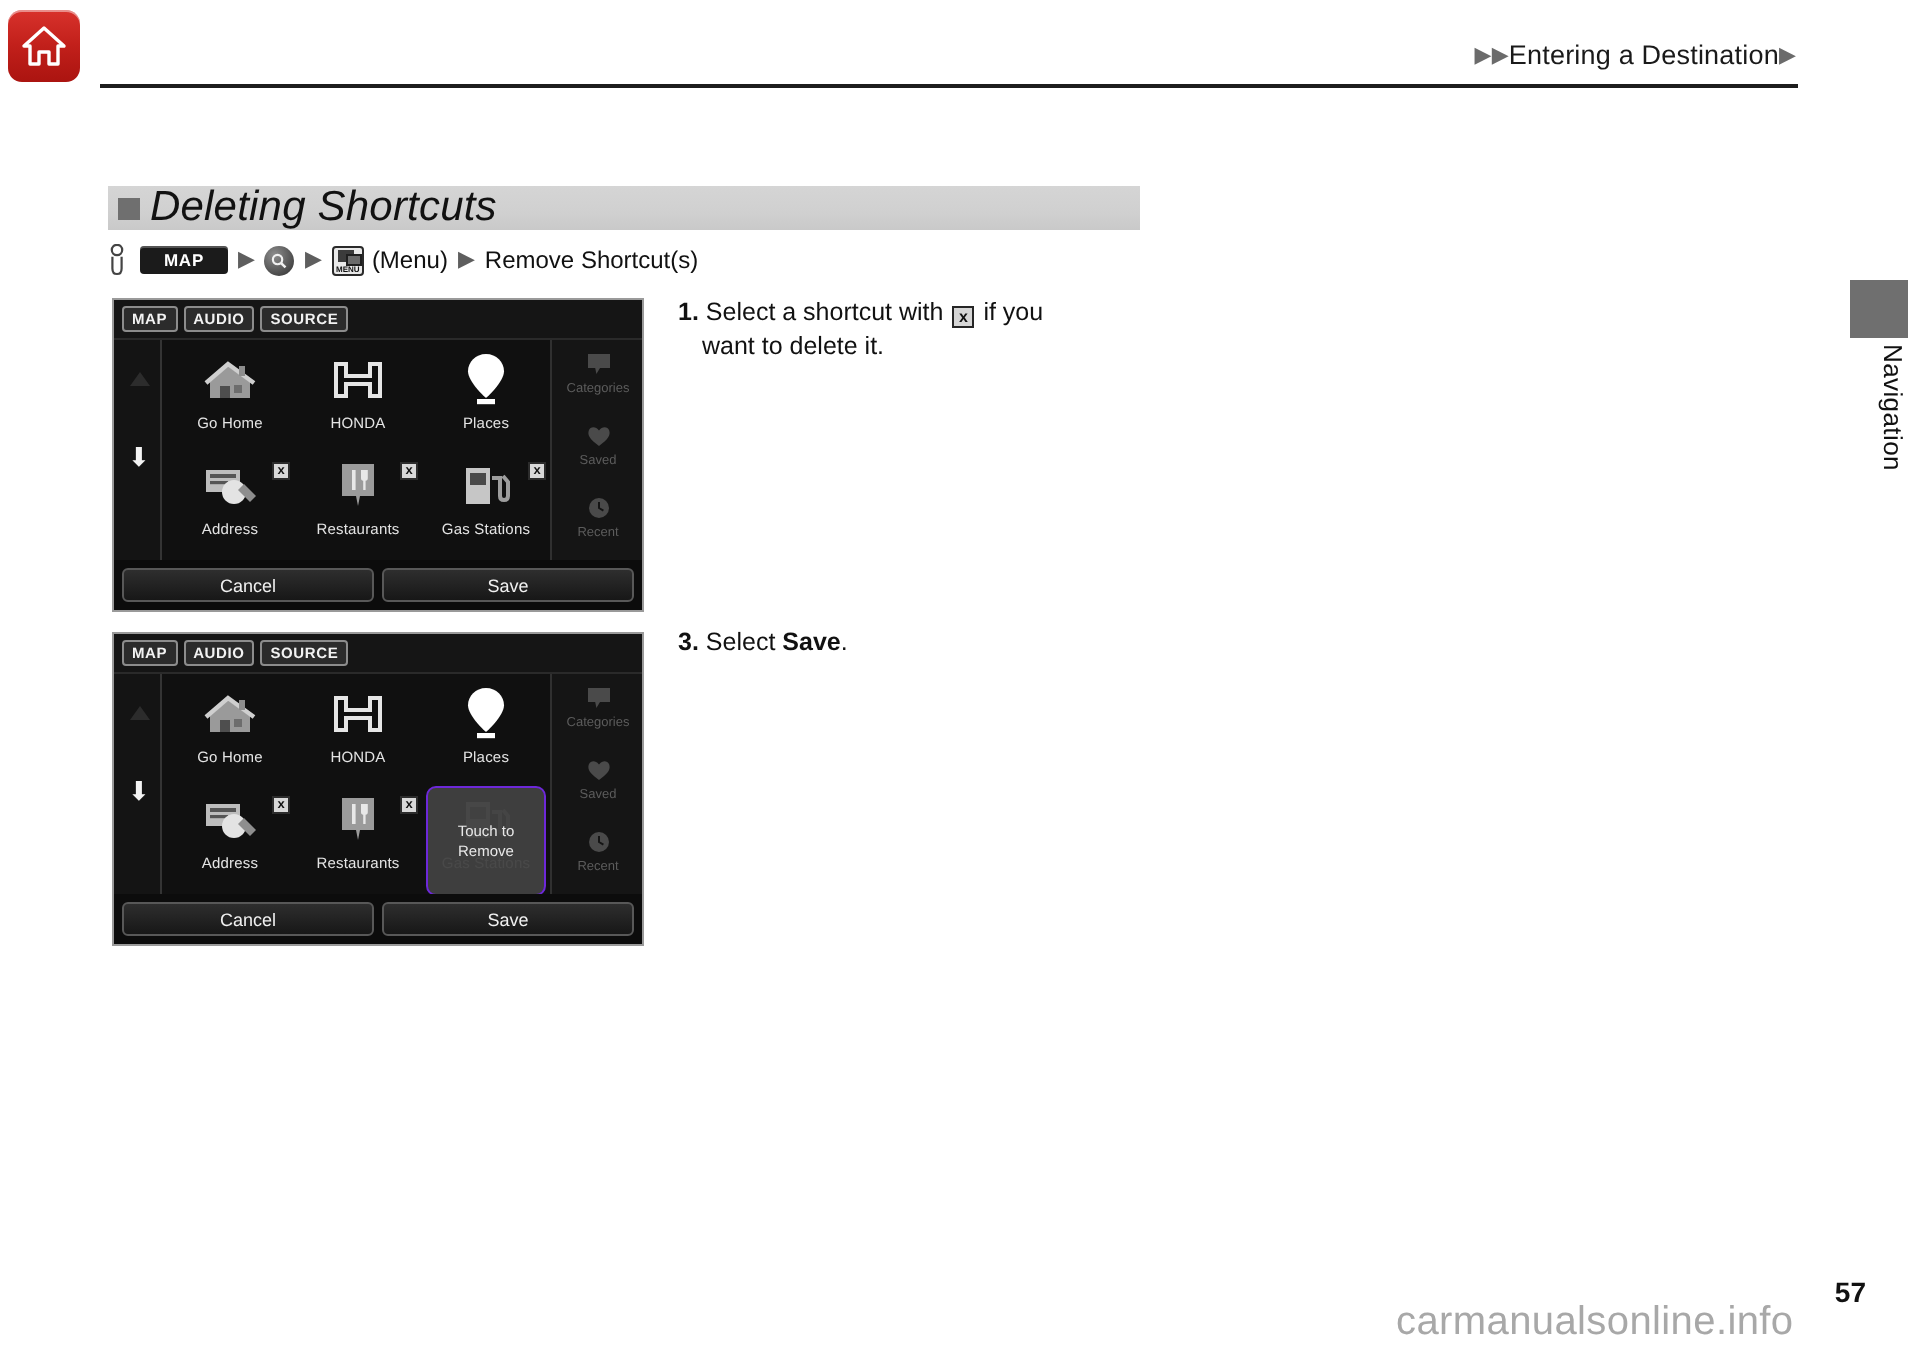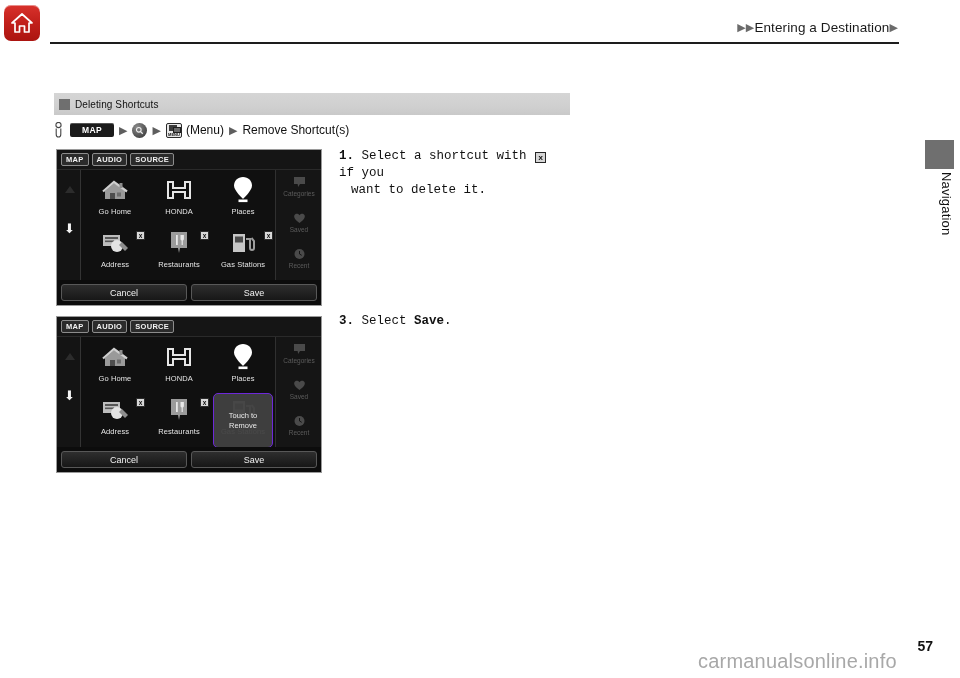--- a/index.html
+++ b/index.html
@@ -75,23 +75,24 @@
     background: linear-gradient(180deg,#d5d5d5 0%, #d0d0d0 60%, #c9c9c9 100%);
     display: flex; align-items: center;
   }
   .section-sq {
     width: 11px; height: 11px;
     background: #6f6f6f;
     margin-left: 5px; margin-right: 5px;
     flex: 0 0 auto;
   }
   .section-title {
-    font-size: 10px;
+    font-size: 21px;
     color: #111;
     letter-spacing: .1px;
+    font-style: italic;
   }
 
   
   .crumb {
     position: absolute;
     left: 54px; top: 121px;
     height: 18px;
     display: flex; align-items: center;
     font-size: 12px;
     color: #111;
@@ -289,21 +290,20 @@
     font-size: 9px;
     display: flex; align-items: center; justify-content: center;
   }
 
   
   .instr {
     position: absolute;
     font-size: 12.5px;
     color: #111;
     line-height: 17px;
-    font-family: Liberation Mono, monospace;
   }
   #instr1 { left: 339px; top: 148px; width: 230px; }
   #instr2 { left: 339px; top: 313px; width: 230px; }
   .instr .num { font-weight: bold; }
   .instr .strong { font-weight: bold; }
   .instr .indent { display: block; padding-left: 12px; }
   .xinline {
     display: inline-block;
     width: 11px; height: 11px;
     background: #d6d6d6;

